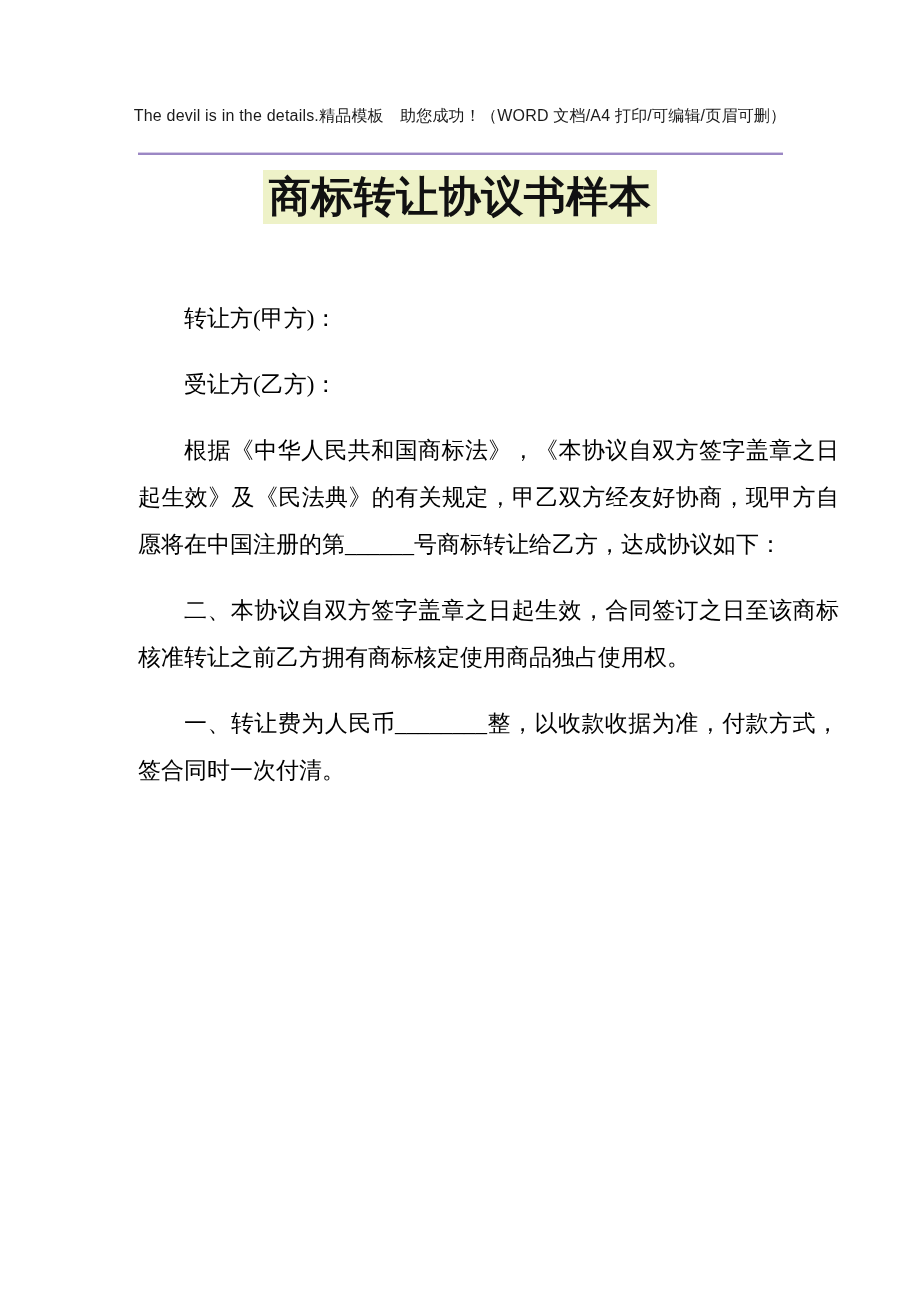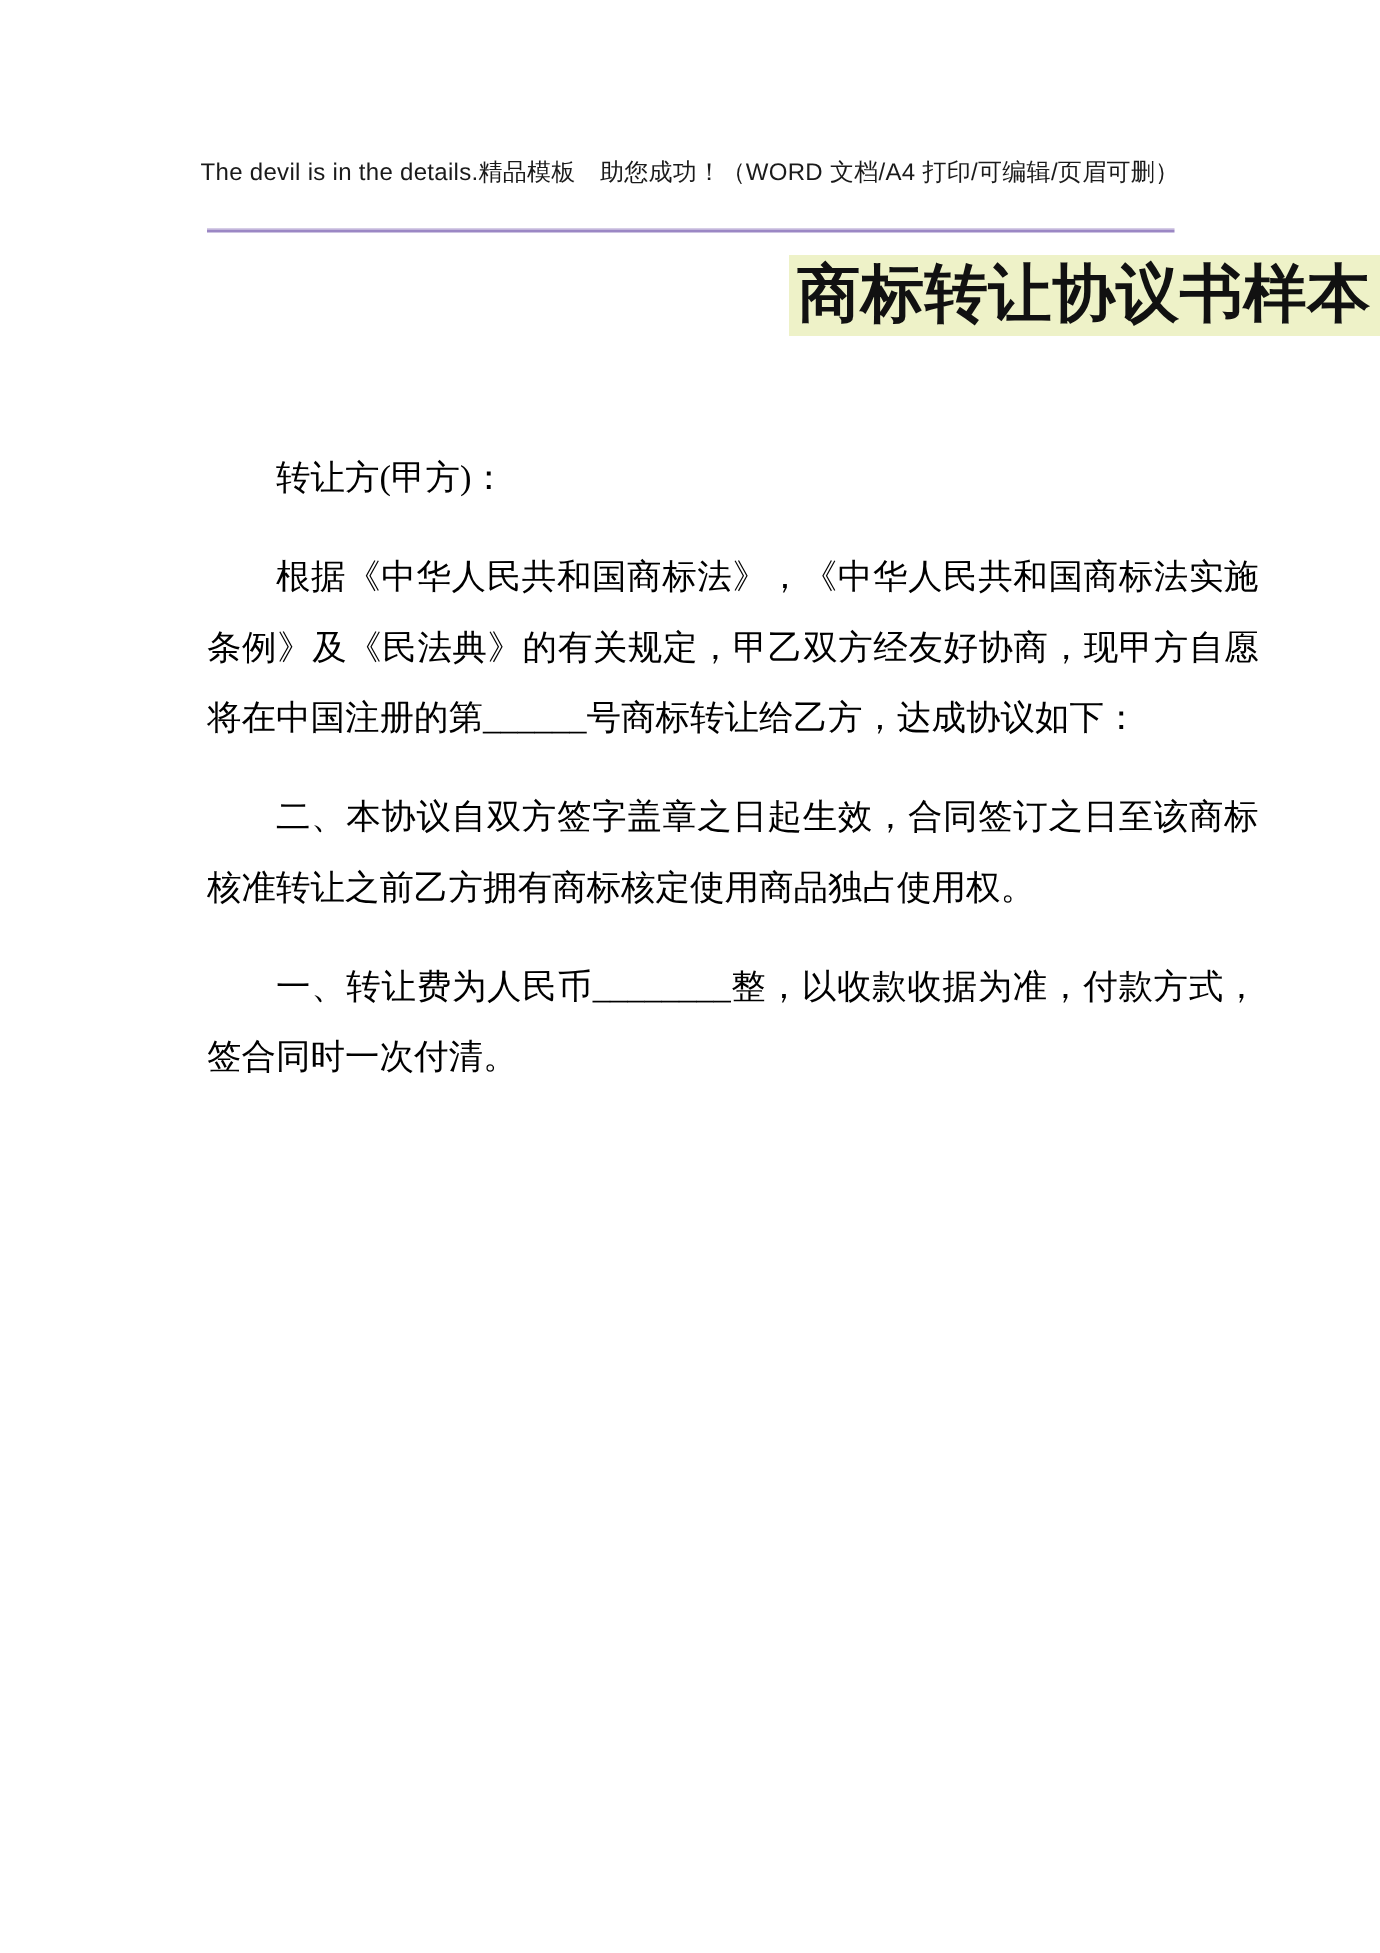--- a/index.html
+++ b/index.html
@@ -26,21 +26,21 @@
     letter-spacing: 0.2px;
   }
   .doc-header-rule {
     height: 0;
     margin: 26px 137px 0 138px;
     border-top: 1px solid #d5cce6;
     border-bottom: 2px solid #9b87c4;
   }
   .doc-title-row {
     margin-top: 15px;
-    text-align: right;
+    text-align: center;
   }
   .doc-title {
     display: inline-block;
     font-size: 42px;
     line-height: 52px;
     font-weight: bold;
     color: #111111;
     background: #eef2c8;
     padding: 1px 6px 1px 6px;
     letter-spacing: 0.5px;
@@ -66,18 +66,19 @@
   <div class="doc-header">The devil is in the details.精品模板　助您成功！（WORD 文档/A4 打印/可编辑/页眉可删）</div>
 
   <div class="doc-header-rule"></div>
 
   <div class="doc-title-row">
     <span class="doc-title">商标转让协议书样本</span>
   </div>
 
   <div class="doc-body">
     <p>转让方(甲方)：</p>
-    <p>根据《中华人民共和国商标法》，《中华人民共和国商标法实施条例》及《民法典》的有关规定，甲乙双方经友好协商，现甲方自愿将在中国注册的第______号商标转让给乙方，达成协议如下：</p>
+    <p>受让方(乙方)：</p>
+    <p>根据《中华人民共和国商标法》，《本协议自双方签字盖章之日起生效》及《民法典》的有关规定，甲乙双方经友好协商，现甲方自愿将在中国注册的第______号商标转让给乙方，达成协议如下：</p>
     <p>二、本协议自双方签字盖章之日起生效，合同签订之日至该商标核准转让之前乙方拥有商标核定使用商品独占使用权。</p>
     <p>一、转让费为人民币________整，以收款收据为准，付款方式，签合同时一次付清。</p>
   </div>
 
 </div>
 
 </body></html>

